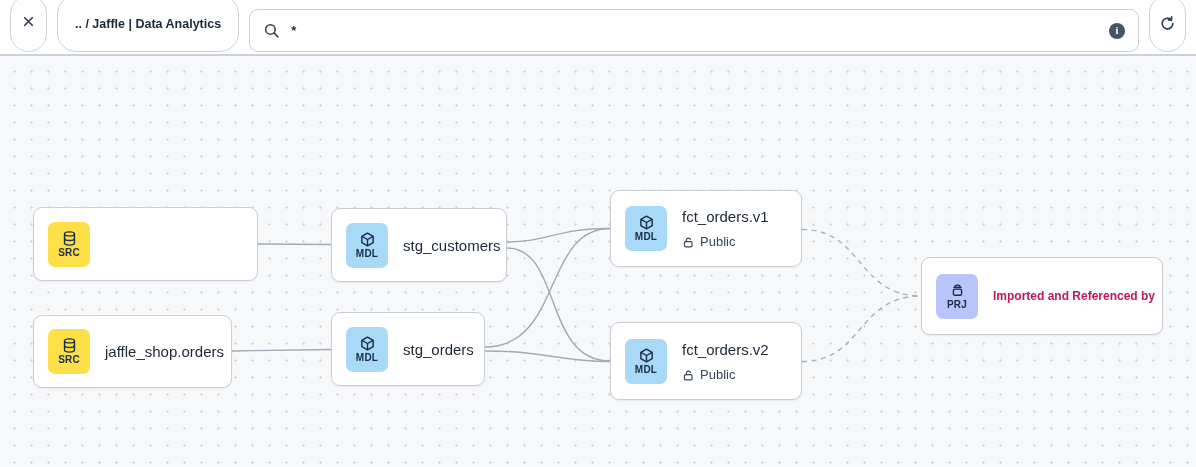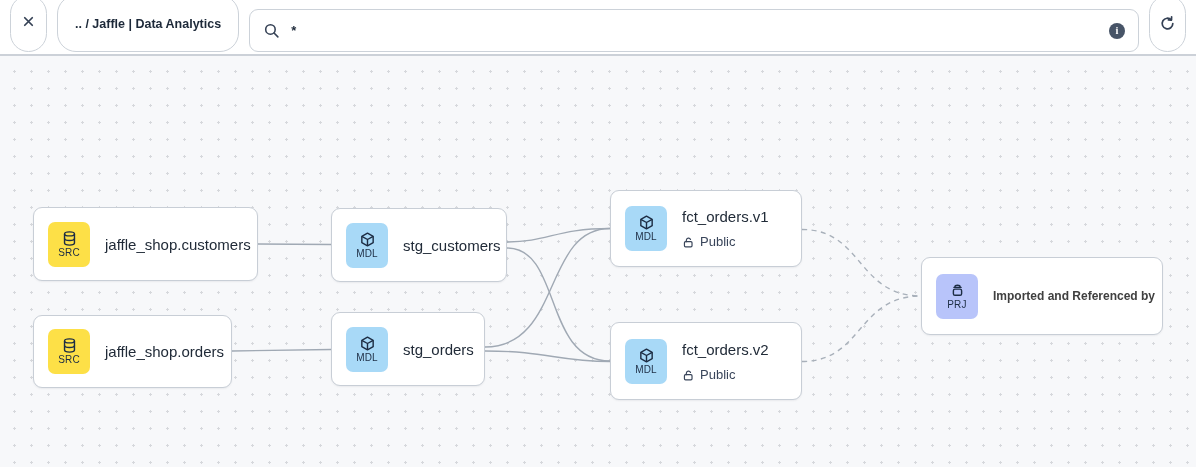--- a/index.html
+++ b/index.html
@@ -92,33 +92,33 @@
   }
   .badge {
     width: 42px; height: 45px;
     border-radius: 7px;
     display: flex; flex-direction: column;
     align-items: center; justify-content: center;
     gap: 0px;
     flex: 0 0 auto;
   }
   .badge .badge-label {
-    font-size: 10px; font-weight: 400; letter-spacing: .2px;
+    font-size: 10px; font-weight: 700; letter-spacing: .2px;
     color: #1d2d44; line-height: 12px;
   }
   .badge.src { background: #fde047; }
   .badge.mdl { background: #a8d9f7; }
   .badge.prj { background: #b8c4fa; }
   .node-title { font-size: 15px; color: #212b38; white-space: nowrap; }
   .node-text { display: flex; flex-direction: column; gap: 9px; }
   .node-sub {
     display: flex; align-items: flex-end; gap: 5px;
     font-size: 13px; color: #39455a;
   }
-  .node-eyebrow { font-size: 12px; font-weight: 600; color: #404040; white-space: nowrap; }
+  .node-eyebrow { font-size: 12px; font-weight: 600; color: #be185d; white-space: nowrap; }
   .node-title.lg { font-size: 16.5px; }
 </style>
 </head>
 <body>
 
 <header class="topbar">
   <div class="tb-btn square">
     <span>
       <svg width="15" height="15" viewBox="0 0 24 24" fill="none" stroke="#344054" stroke-width="2.8" stroke-linecap="round">
           <path d="M6 6l12 12M18 6L6 18"></path>
@@ -168,21 +168,20 @@
     <div class="badge src">
       <span style="display:flex">
         <svg width="17" height="17" viewBox="0 0 24 24" fill="none" stroke="#1d2d44" stroke-width="2">
             <ellipse cx="12" cy="5.5" rx="7" ry="2.8"></ellipse>
             <path d="M5 5.5v6.5c0 1.6 3.1 2.8 7 2.8s7-1.2 7-2.8V5.5"></path>
             <path d="M5 12v6.5c0 1.6 3.1 2.8 7 2.8s7-1.2 7-2.8V12"></path>
           </svg>
       </span>
       <span class="badge-label">SRC</span>
     </div>
-    <div class="node-title">jaffle_shop.customers</div>
   </div>
 
   <div class="node" style="left:33px;top:259px;width:199px;height:73px">
     <div class="badge src">
       <span style="display:flex">
         <svg width="17" height="17" viewBox="0 0 24 24" fill="none" stroke="#1d2d44" stroke-width="2">
             <ellipse cx="12" cy="5.5" rx="7" ry="2.8"></ellipse>
             <path d="M5 5.5v6.5c0 1.6 3.1 2.8 7 2.8s7-1.2 7-2.8V5.5"></path>
             <path d="M5 12v6.5c0 1.6 3.1 2.8 7 2.8s7-1.2 7-2.8V12"></path>
           </svg>

